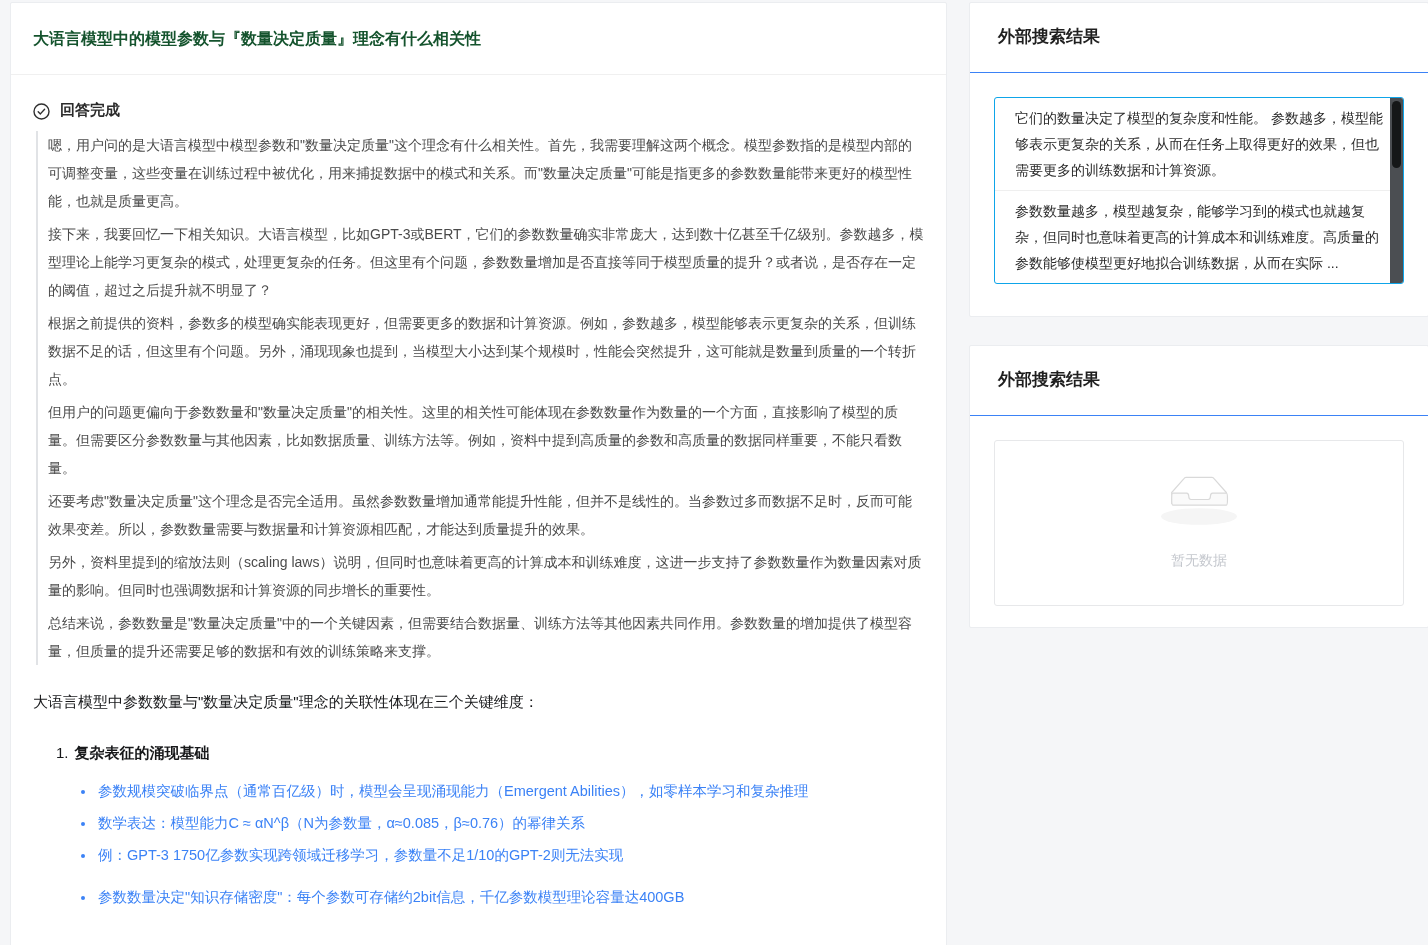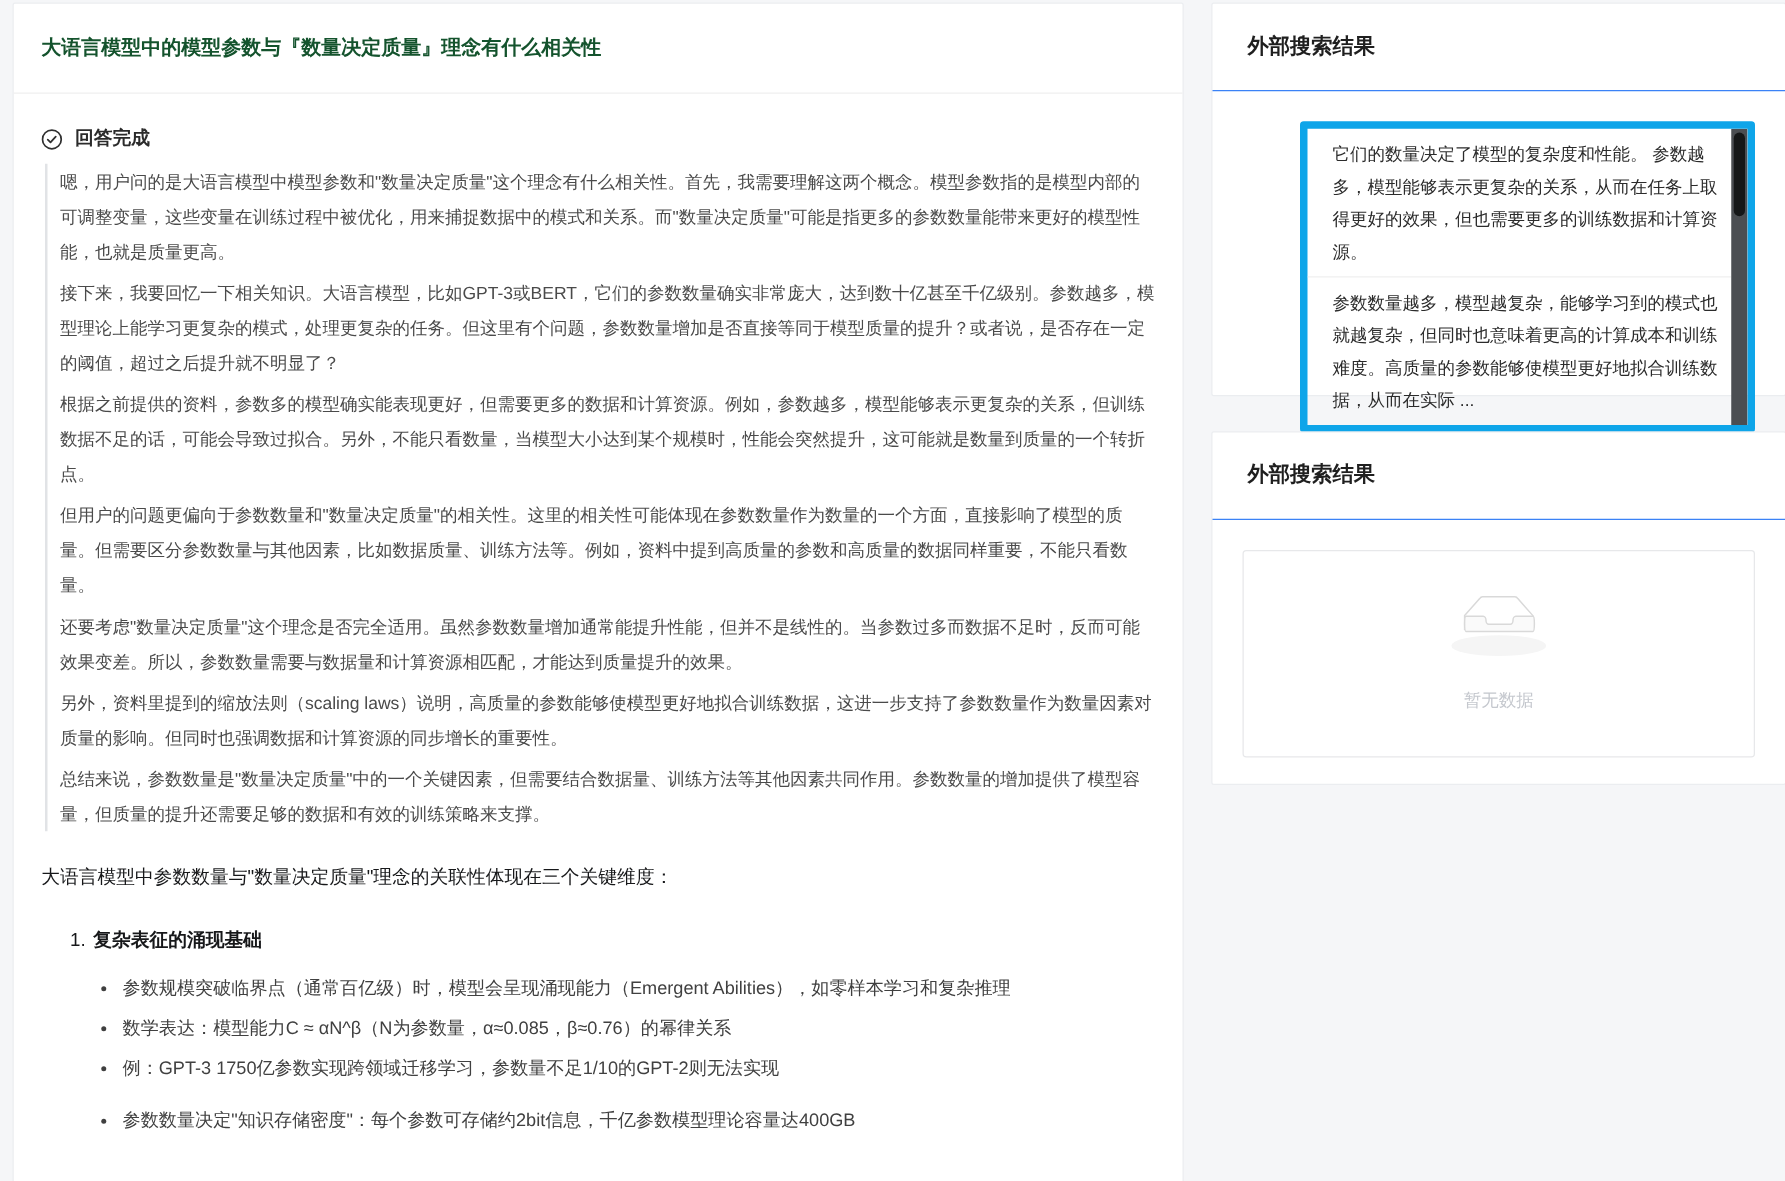--- a/index.html
+++ b/index.html
@@ -36,34 +36,33 @@
   .thinking p { margin: 0 0 5px 0; }
   .thinking p:last-child { margin-bottom: 0; }
   .answer-intro { margin: 26px 0 0 0; font-size: 15px; line-height: 22px; color: #17181a; }
   .section-heading {
     margin: 29px 0 0 23px; font-size: 15px; line-height: 21px; color: #17181a;
   }
   .section-heading .num { margin-right: 6px; font-weight: 400; }
   .section-heading b { font-weight: 700; }
   .answer-list { margin: 15px 0 0 0; padding: 0 0 0 63px; }
   .answer-list li {
-    font-size: 14.5px; line-height: 27px; color: #404040;
+    font-size: 14.5px; line-height: 27px; color: #3b82f6;
     margin-bottom: 5px; padding-left: 2px;
   }
   
   .panel-header { padding: 22px 28px 23px 28px; border-bottom: 1px solid #3b82f6; }
   .panel-title { margin: 0; font-size: 17px; line-height: 24px; font-weight: 700; color: #1f1f1f; }
   .ext-card { left: 969px; top: 2px; width: 460px; height: 315px; }
   .ext-body { padding: 24px; }
   .results-box {
     position: relative;
-    border: 6px solid #0ea5e9; border-radius: 3px;
+    border: 1px solid #0ea5e9; border-radius: 3px;
     padding-right: 13px;
     overflow: hidden;
-    margin-left: 46px;
   }
   .result-item {
     padding: 7px 6px 7px 20px;
     font-size: 14px; line-height: 26px; color: #2b2b2b;
     cursor: pointer;
   }
   .result-item + .result-item { border-top: 1px solid #efefef; }
   .scroll-track {
     position: absolute; top: 0; right: 0; bottom: 0; width: 13px;
     background: #4b4e52;
@@ -97,24 +96,24 @@
           <circle cx="8.5" cy="8.5" r="7.5" fill="none" stroke="#303030" stroke-width="1.4"></circle>
           <path d="M5.2 8.7l2.2 2.2 4.2-4.6" fill="none" stroke="#303030" stroke-width="1.4" stroke-linecap="round" stroke-linejoin="round"></path>
         </svg>
       </span>
       <span class="status-label">回答完成</span>
     </div>
 
     <div class="thinking">
       <p>嗯，用户问的是大语言模型中模型参数和"数量决定质量"这个理念有什么相关性。首先，我需要理解这两个概念。模型参数指的是模型内部的可调整变量，这些变量在训练过程中被优化，用来捕捉数据中的模式和关系。而"数量决定质量"可能是指更多的参数数量能带来更好的模型性能，也就是质量更高。</p>
       <p>接下来，我要回忆一下相关知识。大语言模型，比如GPT-3或BERT，它们的参数数量确实非常庞大，达到数十亿甚至千亿级别。参数越多，模型理论上能学习更复杂的模式，处理更复杂的任务。但这里有个问题，参数数量增加是否直接等同于模型质量的提升？或者说，是否存在一定的阈值，超过之后提升就不明显了？</p>
-      <p>根据之前提供的资料，参数多的模型确实能表现更好，但需要更多的数据和计算资源。例如，参数越多，模型能够表示更复杂的关系，但训练数据不足的话，可能会导致过拟合。另外，不能只看数量，当模型大小达到某个规模时，性能会突然提升，这可能就是数量到质量的一个转折点。</p>
+      <p>根据之前提供的资料，参数多的模型确实能表现更好，但需要更多的数据和计算资源。例如，参数越多，模型能够表示更复杂的关系，但训练数据不足的话，但这里有个问题。另外，涌现现象也提到，当模型大小达到某个规模时，性能会突然提升，这可能就是数量到质量的一个转折点。</p>
       <p>但用户的问题更偏向于参数数量和"数量决定质量"的相关性。这里的相关性可能体现在参数数量作为数量的一个方面，直接影响了模型的质量。但需要区分参数数量与其他因素，比如数据质量、训练方法等。例如，资料中提到高质量的参数和高质量的数据同样重要，不能只看数量。</p>
       <p>还要考虑"数量决定质量"这个理念是否完全适用。虽然参数数量增加通常能提升性能，但并不是线性的。当参数过多而数据不足时，反而可能效果变差。所以，参数数量需要与数据量和计算资源相匹配，才能达到质量提升的效果。</p>
-      <p>另外，资料里提到的缩放法则（scaling laws）说明，高质量的参数能够使模型更好地拟合训练数据，这进一步支持了参数数量作为数量因素对质量的影响。但同时也强调数据和计算资源的同步增长的重要性。</p>
+      <p>另外，资料里提到的缩放法则（scaling laws）说明，但同时也意味着更高的计算成本和训练难度，这进一步支持了参数数量作为数量因素对质量的影响。但同时也强调数据和计算资源的同步增长的重要性。</p>
       <p>总结来说，参数数量是"数量决定质量"中的一个关键因素，但需要结合数据量、训练方法等其他因素共同作用。参数数量的增加提供了模型容量，但质量的提升还需要足够的数据和有效的训练策略来支撑。</p>
     </div>
 
     <p class="answer-intro">大语言模型中参数数量与"数量决定质量"理念的关联性体现在三个关键维度：</p>
 
     <div class="section-heading">
       <span class="num">1.</span><b>复杂表征的涌现基础</b>
     </div>
     <ul class="answer-list">
       <li>参数规模突破临界点（通常百亿级）时，模型会呈现涌现能力（Emergent Abilities），如零样本学习和复杂推理</li>

